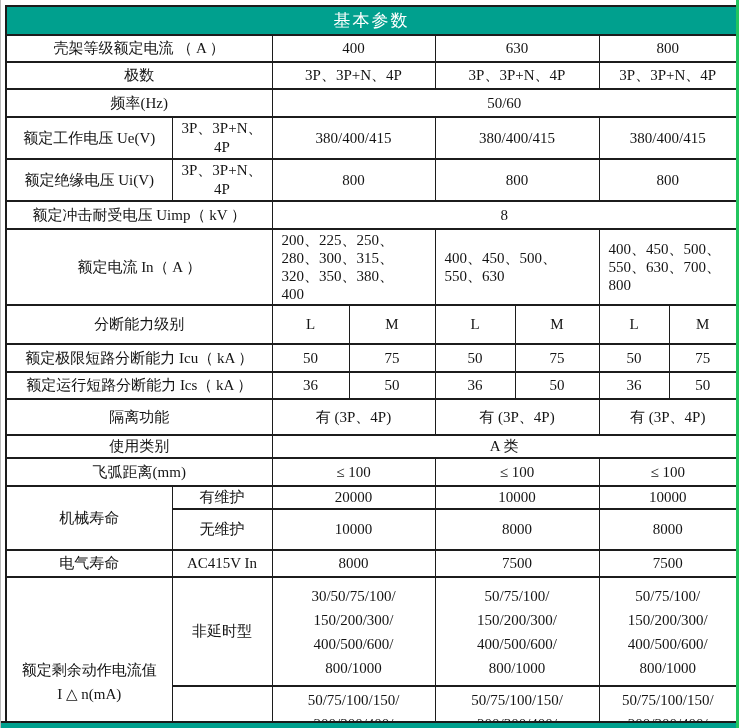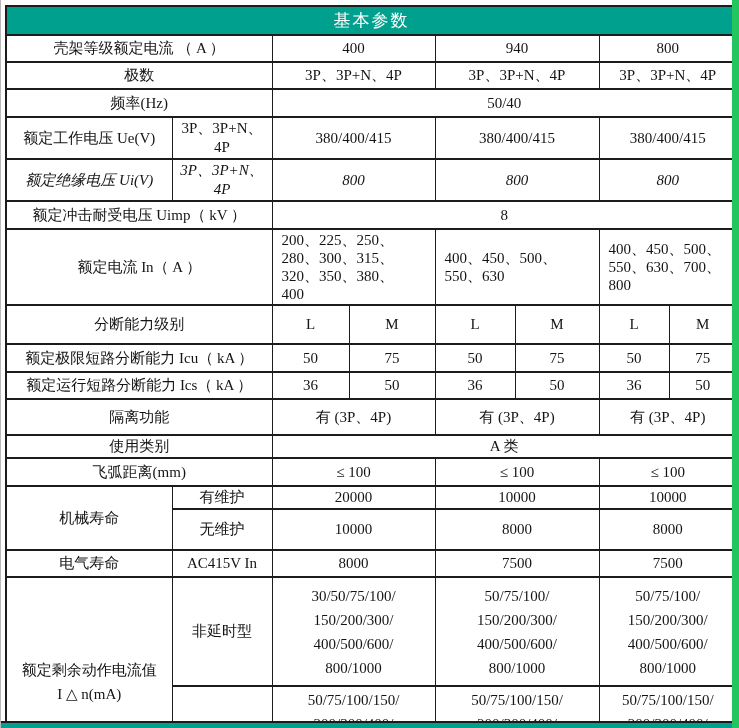--- a/index.html
+++ b/index.html
@@ -2,21 +2,21 @@
 <html><head>
 <meta charset="utf-8">
 <style>
   html,body { margin:0; padding:0; background:#ffffff; }
   .page {
     position:relative;
     width:739px; height:728px;
     background:#ffffff;
     box-sizing:border-box;
     border-left:1px solid #b8b8b8;
-    border-right:7px solid #22c55e;
+    border-right:3px solid #22c55e;
     overflow:hidden;
     font-family:"Liberation Serif","DejaVu Serif",serif;
   }
   table.spec {
     border-collapse:collapse;
     table-layout:fixed;
     width:731px;
     margin:5px 0 0 4px;
     border:2px solid #1c1c1c;
   }
@@ -68,41 +68,41 @@
       </colgroup>
     <thead>
       <tr>
         <th class="title-cell" colspan="8" style="background: rgb(0, 160, 142);">基本参数</th>
       </tr>
     </thead>
     <tbody>
         <tr style="height: 27px; padding-left: 16px;">
           <td colspan="2">壳架等级额定电流 （ A ）</td>
           <td colspan="2">400</td>
-          <td colspan="2">940</td>
+          <td colspan="2">630</td>
           <td colspan="2">800</td>
         </tr>
         <tr style="height: 27px;">
           <td colspan="2">极数</td>
           <td colspan="2">3P、3P+N、4P</td>
           <td colspan="2">3P、3P+N、4P</td>
           <td colspan="2">3P、3P+N、4P</td>
         </tr>
         <tr style="height: 28px; font-family: Liberation Serif, serif;">
           <td colspan="2">频率(Hz)</td>
-          <td colspan="6">50/40</td>
+          <td colspan="6">50/60</td>
         </tr>
         <tr style="height: 27px;">
           <td>额定工作电压 Ue(V)</td>
           <td>3P、3P+N、4P</td>
           <td colspan="2">380/400/415</td>
           <td colspan="2">380/400/415</td>
           <td colspan="2">380/400/415</td>
         </tr>
-        <tr style="height: 27px; font-style: italic;">
+        <tr style="height: 27px;">
           <td>额定绝缘电压 Ui(V)</td>
           <td>3P、3P+N、4P</td>
           <td colspan="2">800</td>
           <td colspan="2">800</td>
           <td colspan="2">800</td>
         </tr>
         <tr style="height: 28px;">
           <td colspan="2">额定冲击耐受电压 Uimp（ kV ）</td>
           <td colspan="6">8</td>
         </tr>

